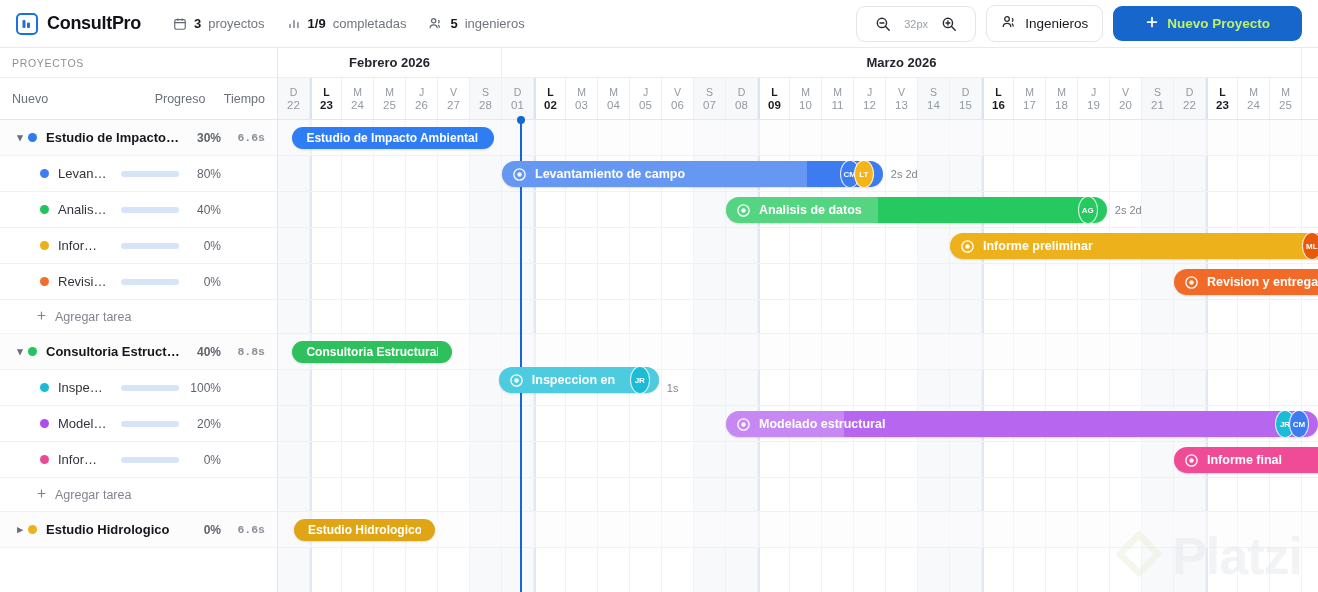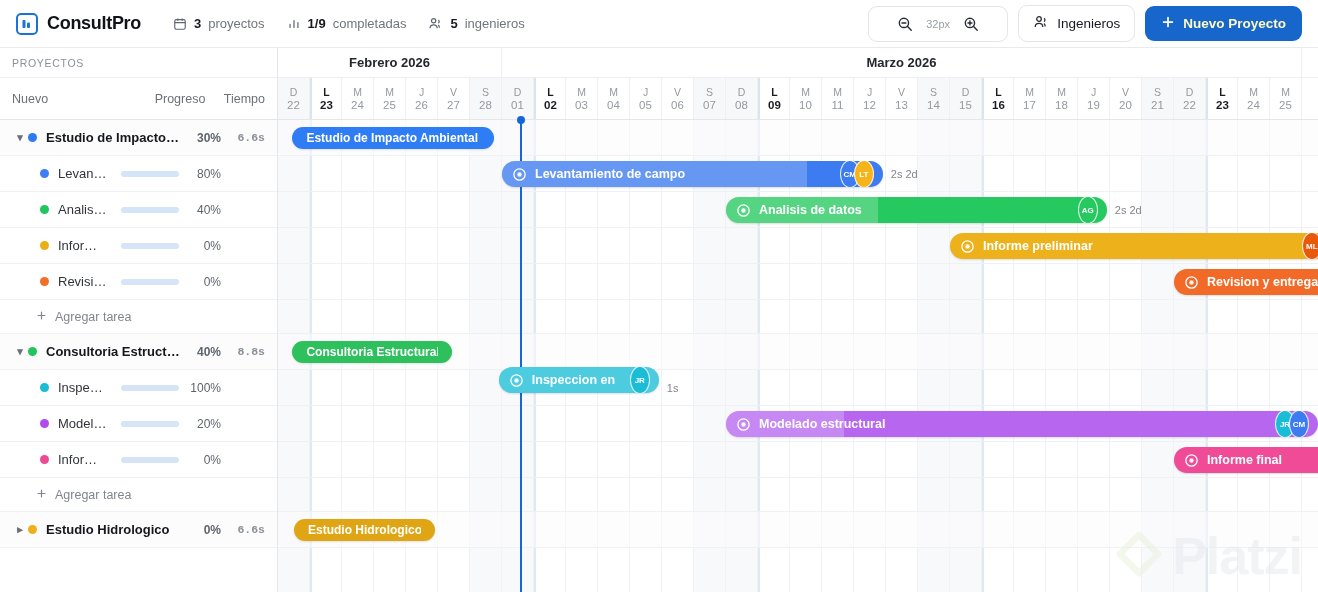--- a/index.html
+++ b/index.html
@@ -32,39 +32,39 @@
   }
   .stats { display: flex; align-items: center; gap: 22px; margin-left: 32px; }
   .stat { display: flex; align-items: center; gap: 7px; font-size: 13px; color: #70757d; }
   .stat b { color: #16181d; font-weight: bold; }
   .stat .ico { display: flex; align-items: center; color: #5f6571; }
 
   .topbar-right { margin-left: auto; display: flex; align-items: center; gap: 10px; }
   .zoomgroup {
     display: flex; align-items: center; gap: 4px;
     border: 1px solid #e3e5e9; border-radius: 9px;
-    background: #fff; padding: 5px 24px;
+    background: #fff; padding: 5px 14px;
   }
   .zbtn {
     width: 24px; height: 24px; border-radius: 6px;
     display: flex; align-items: center; justify-content: center;
     background: transparent; border: none; cursor: pointer; color: #2a2d33;
   }
   .zoomval { font-size: 11px; color: #9aa0a8; min-width: 34px; text-align: center; }
   .btn-light {
     display: flex; align-items: center; gap: 8px;
     border: 1px solid #e3e5e9; border-radius: 9px;
     background: #fff; padding: 8px 14px;
     font-size: 13.5px; color: #16181d; font-weight: 500; cursor: pointer;
   }
   .btn-primary {
     display: flex; align-items: center; gap: 8px;
     border: none; border-radius: 9px;
-    background: #1766cc; padding: 9px 16px;
-    font-size: 13.5px; color: #fef9c3; font-weight: bold; cursor: pointer;
+    background: #1766cc; padding: 9px 32px;
+    font-size: 13.5px; color: #bef264; font-weight: bold; cursor: pointer;
   }
 
   
   .workspace { display: flex; height: 544px; position: relative; }
 
   
   .leftpane {
     width: 278px; flex: 0 0 278px;
     border-right: 1px solid #e4e6ea;
     background: #fff;

